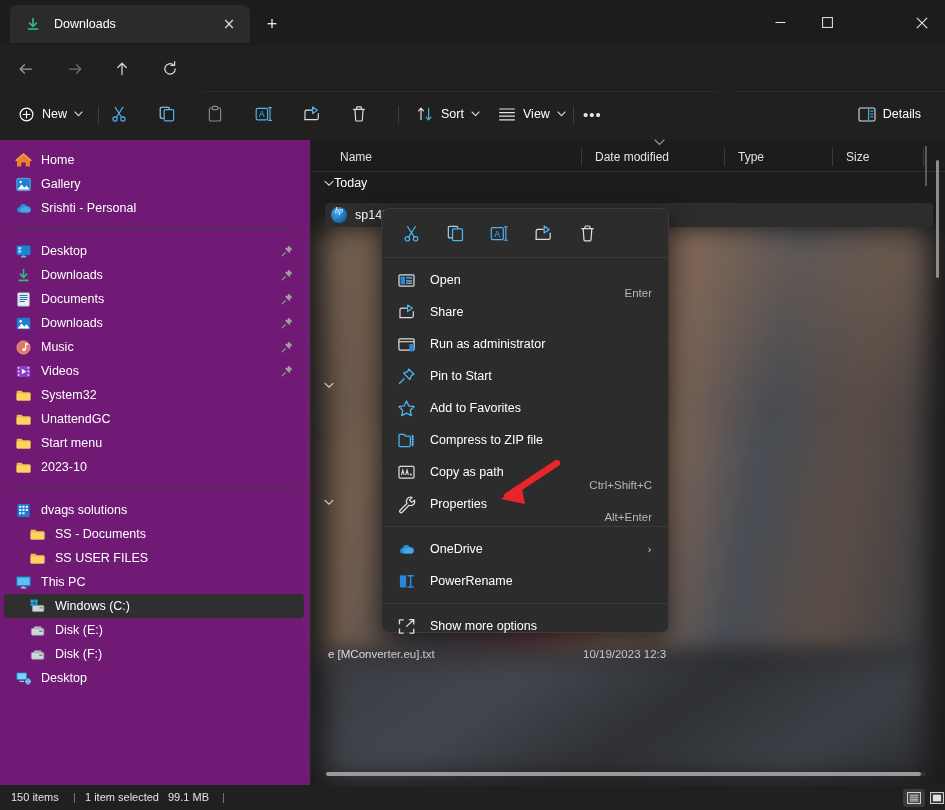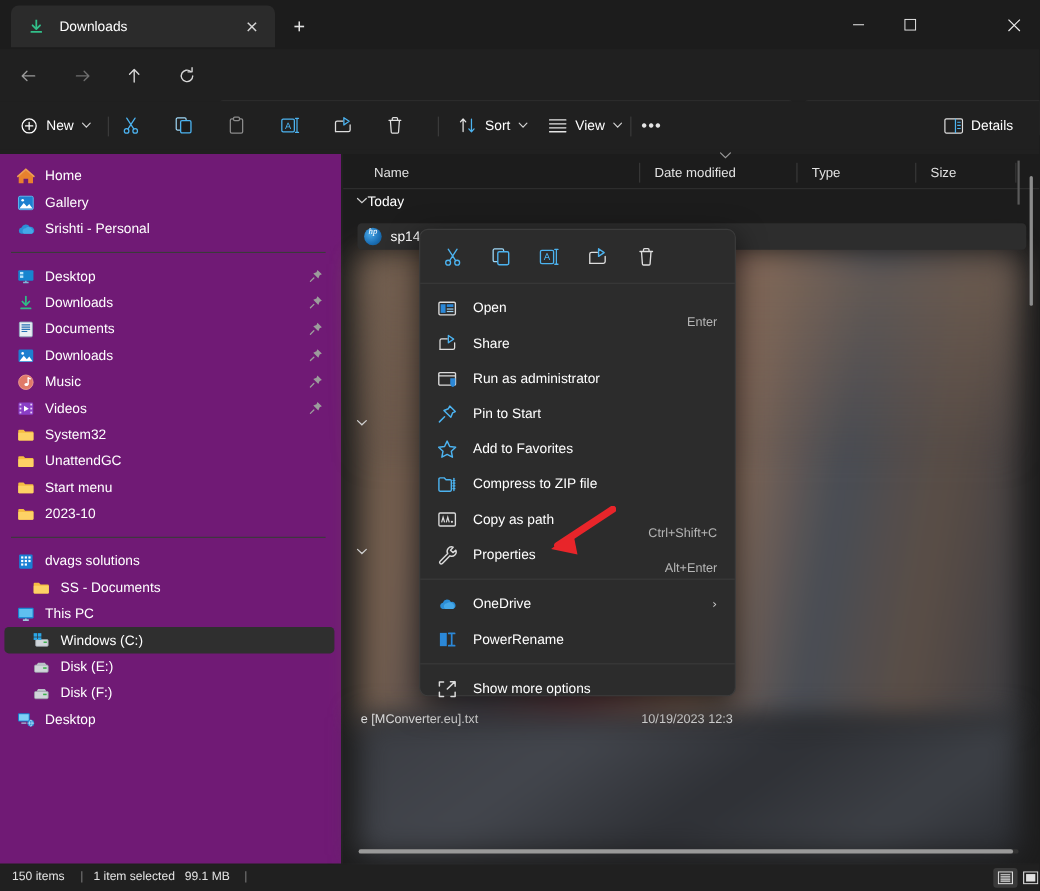--- a/index.html
+++ b/index.html
@@ -499,20 +499,29 @@
         </div>
         <div class="snode indent1">
           <span class="sico">
             <svg width="17" height="17" viewBox="0 0 17 17">
               <path d="M1.6 4.6 A0.9 0.9 0 0 1 2.5 3.7 H6.4 L7.9 5.3 H14.5 A0.9 0.9 0 0 1 15.4 6.2 V12.6 A0.9 0.9 0 0 1 14.5 13.5 H2.5 A0.9 0.9 0 0 1 1.6 12.6 Z" fill="#f5bc42"></path>
               <path d="M1.6 6.5 H15.4 V12.6 A0.9 0.9 0 0 1 14.5 13.5 H2.5 A0.9 0.9 0 0 1 1.6 12.6 Z" fill="#fdd265"></path>
             </svg>
           </span>
           <span class="slabel">SS - Documents</span>
         </div>
+        <div class="snode indent1">
+          <span class="sico">
+            <svg width="17" height="17" viewBox="0 0 17 17">
+              <path d="M1.6 4.6 A0.9 0.9 0 0 1 2.5 3.7 H6.4 L7.9 5.3 H14.5 A0.9 0.9 0 0 1 15.4 6.2 V12.6 A0.9 0.9 0 0 1 14.5 13.5 H2.5 A0.9 0.9 0 0 1 1.6 12.6 Z" fill="#f5bc42"></path>
+              <path d="M1.6 6.5 H15.4 V12.6 A0.9 0.9 0 0 1 14.5 13.5 H2.5 A0.9 0.9 0 0 1 1.6 12.6 Z" fill="#fdd265"></path>
+            </svg>
+          </span>
+          <span class="slabel">SS USER FILES</span>
+        </div>
         <div class="snode">
           <span class="sico">
             <svg width="17" height="17" viewBox="0 0 17 17">
               <rect x="1.4" y="2.6" width="14.2" height="9.6" rx="1" fill="#1787d2"></rect>
               <rect x="2.4" y="3.6" width="12.2" height="7.4" fill="#5fc0f0"></rect>
               <path d="M5.8 13.8 H11.2" stroke="#9fc6dd" stroke-width="1.5"></path>
               <path d="M8.5 12.2 V13.8" stroke="#9fc6dd" stroke-width="1.5"></path>
             </svg>
           </span>
           <span class="slabel">This PC</span>

